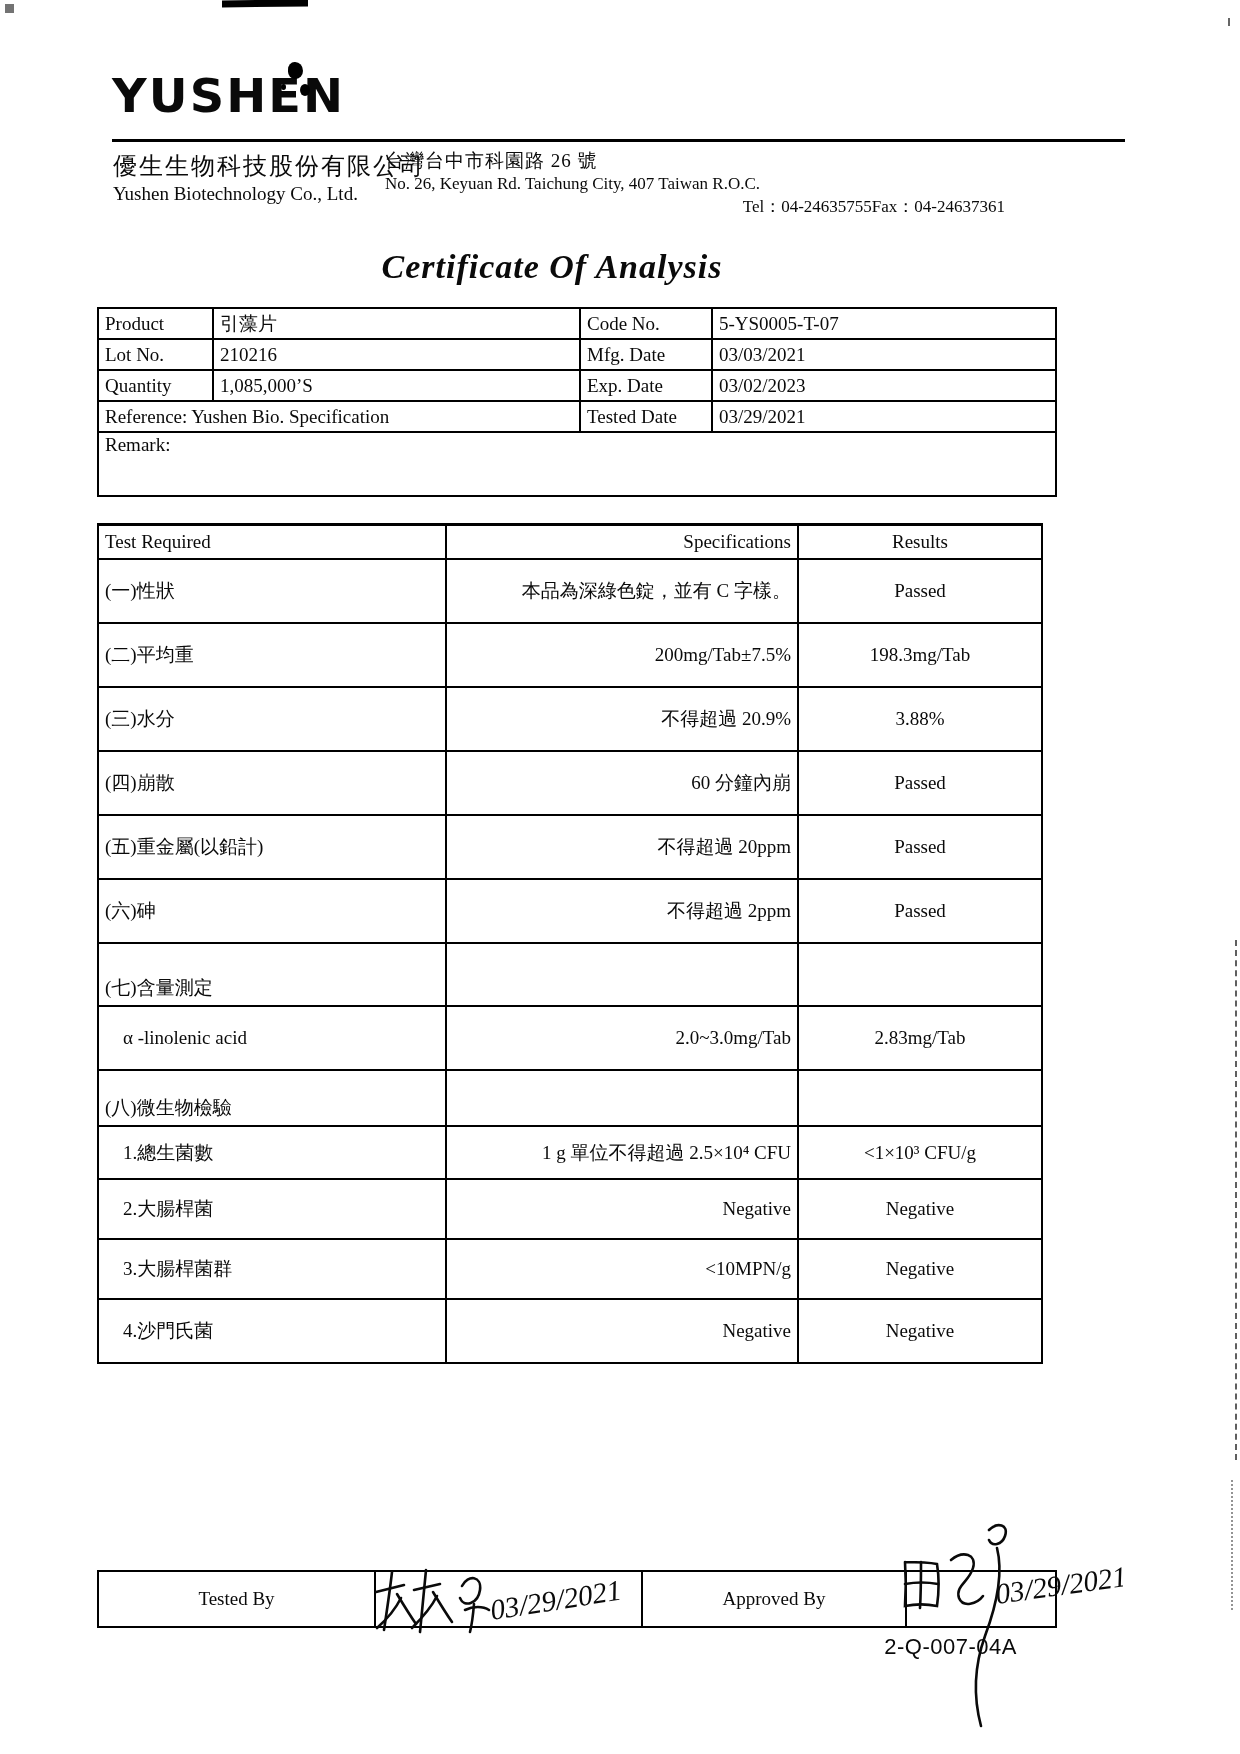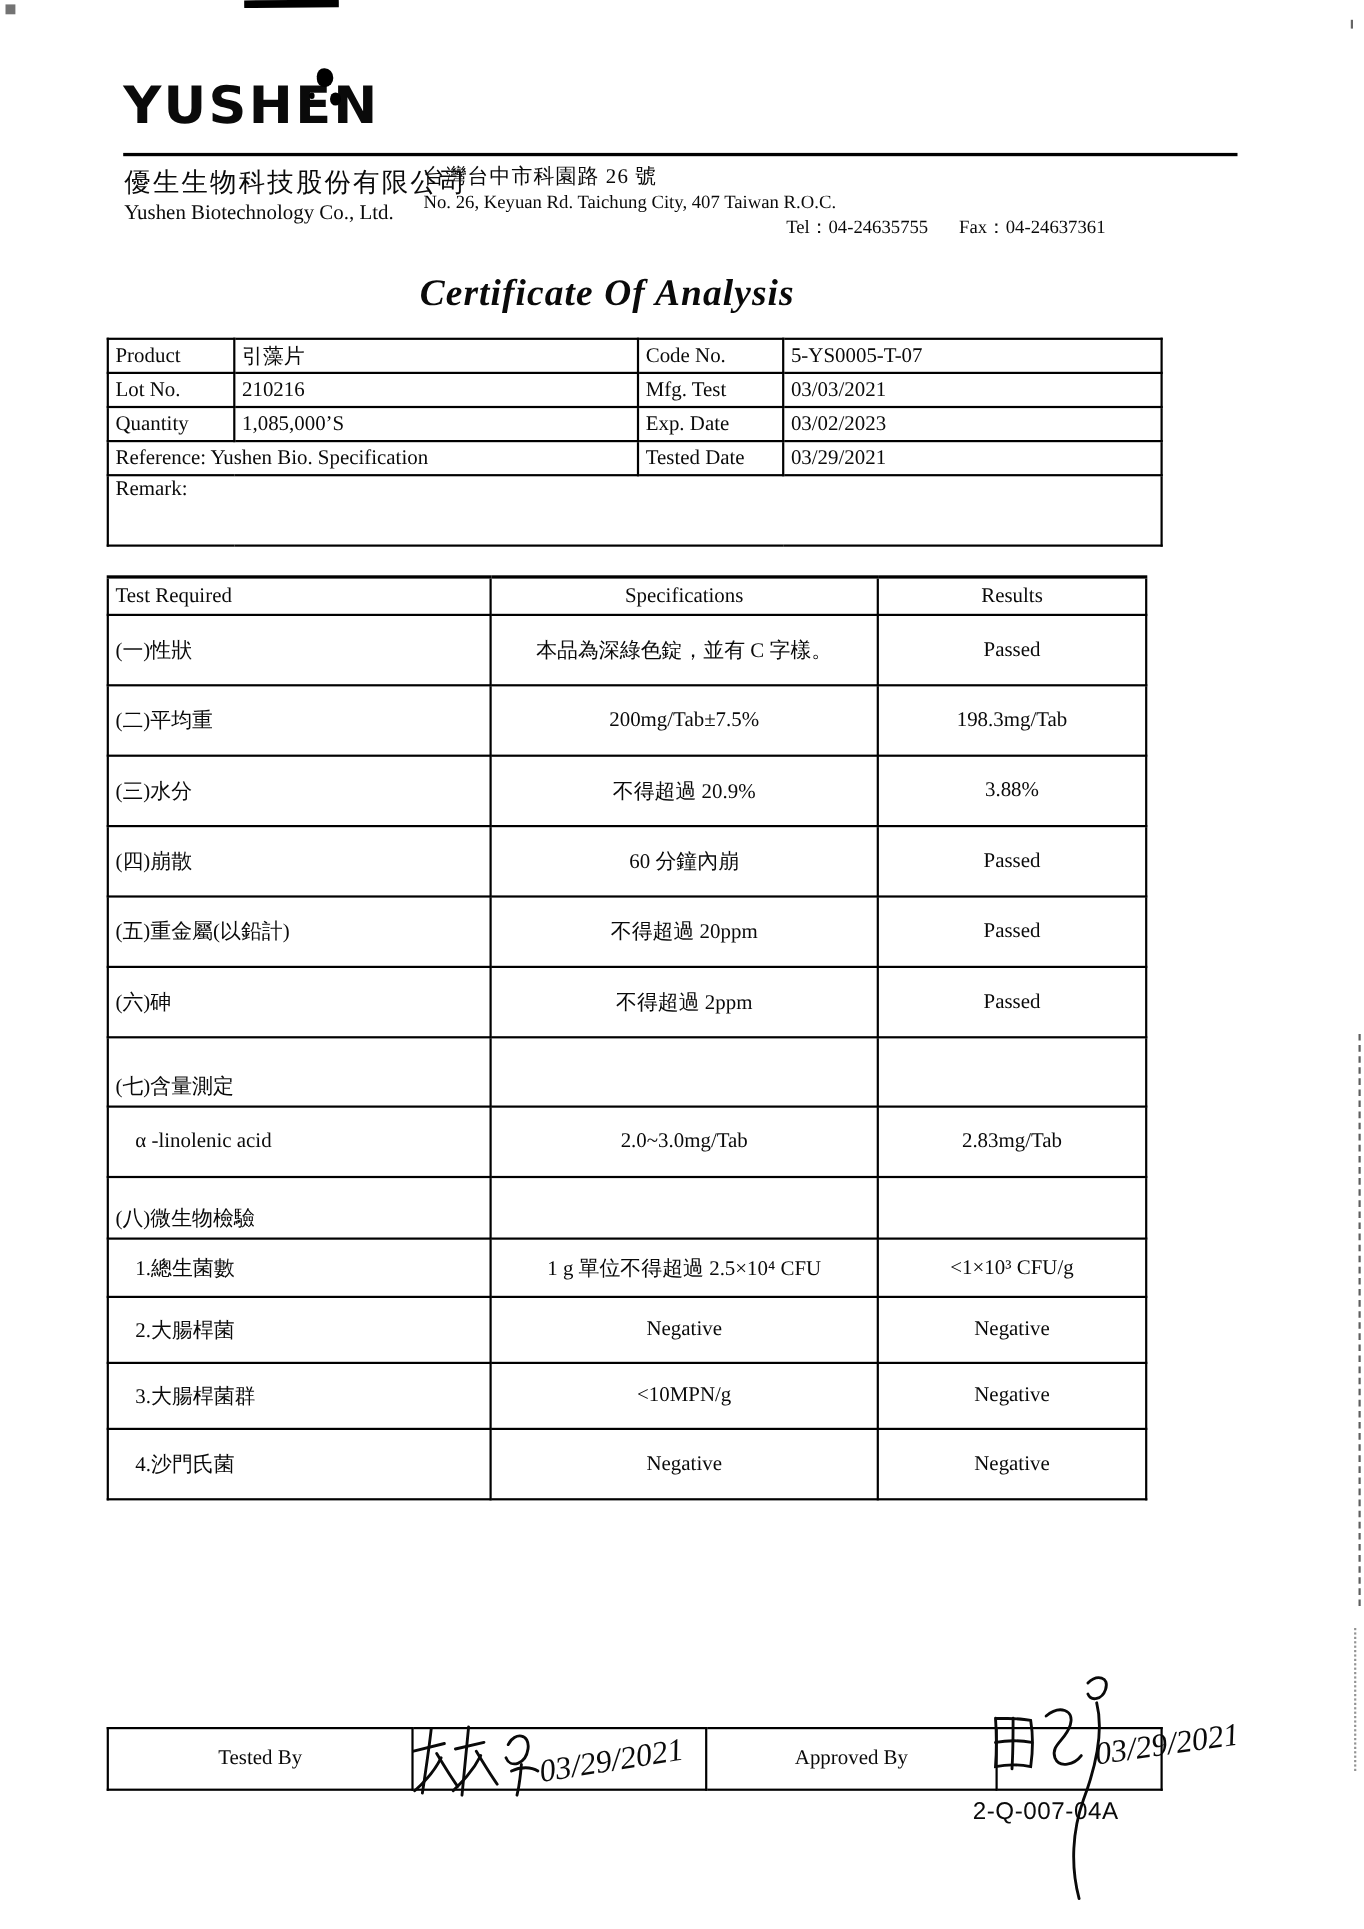--- a/index.html
+++ b/index.html
@@ -24,42 +24,42 @@
     transform-origin:left top;}
   .logo-dot1{position:absolute;left:288px;top:62px;width:15px;height:17px;background:#000;border-radius:50% 60% 55% 50%;}
   .logo-dot2{position:absolute;left:300px;top:84px;width:10px;height:12px;background:#000;border-radius:55%;}
   .logo-dot3{position:absolute;left:281px;top:84px;width:5px;height:6px;background:#000;border-radius:50%;}
   .header-rule{position:absolute;left:112px;top:139px;width:1013px;height:3px;background:#000;}
   .company-zh{position:absolute;left:113px;top:150px;font-size:24px;letter-spacing:2px;}
   .company-en{position:absolute;left:113px;top:183px;font-size:19px;}
   .addr{position:absolute;right:235px;top:148px;width:620px;
     font-size:17px;line-height:1.32;}
   .addr .zh{font-size:19px;letter-spacing:1px;}
-  .addr .telfax{display:flex;justify-content:flex-end;gap:28px;}
+  .addr .telfax{display:flex;justify-content:flex-end;}
   
   .doc-title{position:absolute;left:97px;top:248px;width:910px;text-align:center;
     font-size:34px;font-style:italic;font-weight:bold;letter-spacing:1px;}
   
   table{border-collapse:collapse;table-layout:fixed;}
   td,th{border:2px solid #000;font-size:19px;padding:1px 6px;overflow:visible;
     font-weight:normal;}
   
   .info-table{position:absolute;left:97px;top:307px;width:910px;}
   .info-table td{height:27px;vertical-align:middle;}
   .info-table .lbl{width:101px;}
   .info-table .val{width:353px;}
   .info-table .lbl2{width:118px;}
   .info-table .val2{width:330px;}
   .info-table .remark-row td{height:60px;vertical-align:top;margin-left:17px;}
   
   .res-table{position:absolute;left:97px;top:523px;width:910px;}
   .res-table th{height:30px;text-align:center;vertical-align:middle;border-top:3px solid #000;}
   .res-table td{vertical-align:middle;}
   .res-table .c-test{width:334px;text-align:left;}
-  .res-table .c-spec{width:338px;text-align:center;}
+  .res-table .c-spec{width:338px;text-align:right;}
   .res-table .c-res{width:230px;text-align:center;}
   .res-table tr.tall td{height:60px;}
   .res-table tr.mid td{height:56px;}
   .res-table tr.short td{height:49px;}
   .res-table tr.section td{vertical-align:bottom;padding-bottom:4px;}
   .res-table .indent{padding-left:24px;}
   
   .sign-table{position:absolute;left:97px;top:1570px;width:910px;}
   .sign-table td{height:52px;text-align:center;vertical-align:middle;position:relative;}
   .sign-table .s1{width:263px;}
@@ -104,21 +104,21 @@
   <tbody>
       <tr>
     <td class="lbl">Product</td>
     <td class="val">引藻片</td>
     <td class="lbl2">Code No.</td>
     <td class="val2">5-YS0005-T-07</td>
   </tr>
   <tr>
     <td>Lot No.</td>
     <td>210216</td>
-    <td>Mfg. Test</td>
+    <td>Mfg. Date</td>
     <td>03/03/2021</td>
   </tr>
   <tr>
     <td>Quantity</td>
     <td>1,085,000’S</td>
     <td>Exp. Date</td>
     <td>03/02/2023</td>
   </tr>
   <tr>
     <td colspan="2">Reference: Yushen Bio. Specification</td>

